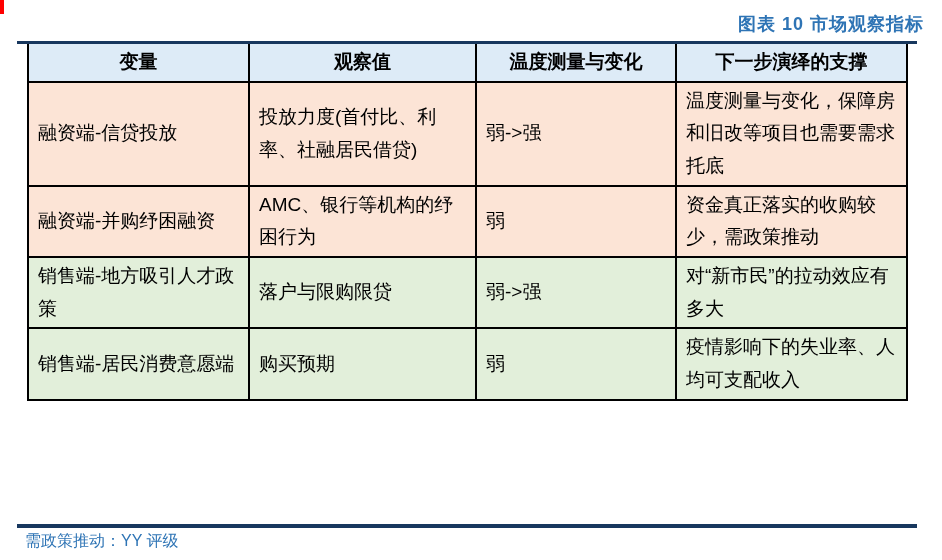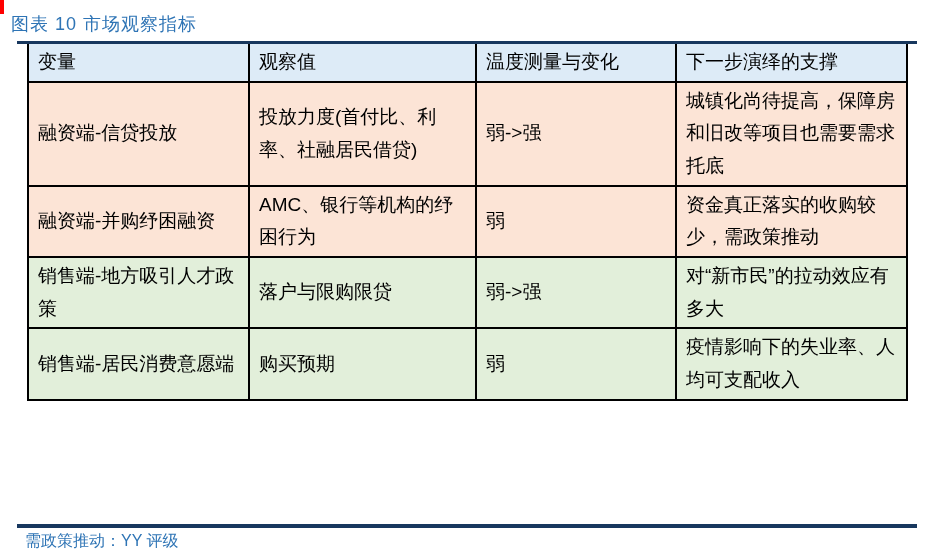--- a/index.html
+++ b/index.html
@@ -17,22 +17,22 @@
   body{
     font-family:"Liberation Sans","DejaVu Sans",sans-serif;
     width:942px;height:560px;position:relative;overflow:hidden;
     color:#000;
   }
   .corner-mark{
     position:absolute;left:0;top:0;width:4px;height:14px;
     background:var(--corner-red);
   }
   .chart-title{
-    position:absolute;left:11px;top:12px;width:900px;
-    text-align:left;font-size:18px;font-weight:400;
+    position:absolute;left:24px;top:12px;width:900px;
+    text-align:right;font-size:18px;font-weight:700;
     color:var(--title-blue);letter-spacing:1px;
   }
   .rule{
     position:absolute;left:17px;width:900px;background:var(--rule-navy);
   }
   .rule-top{top:41px;height:3px;}
   .rule-bottom{top:524px;height:4px;}
   table.indicator{
     position:absolute;left:27px;top:44px;width:879px;
     border-collapse:collapse;table-layout:fixed;
@@ -42,21 +42,21 @@
   table.indicator col.c3{width:200px;}
   table.indicator col.c4{width:231px;}
   table.indicator th,table.indicator td{
     border:2px solid var(--border-black);
     font-size:19px;line-height:1.72;
     padding:2px 9px;vertical-align:middle;
     overflow:hidden;
   }
   table.indicator th{
     background:var(--header-bg);
-    font-weight:400;text-align:left;
+    font-weight:700;text-align:center;
     border-top:none;
   }
   table.indicator td{text-align:left;font-weight:400;}
   thead tr{height:33px;}
   tbody tr:nth-child(1){height:103px;}
   tbody tr:nth-child(2){height:68px;margin-left:20px;}
   tbody tr:nth-child(3){height:37px;}
   tbody tr:nth-child(4){height:68px;padding-left:25px;}
   tbody tr:nth-child(5){height:67px;border-radius:11px;}
   tbody tr:nth-child(6){height:100px;}
@@ -91,21 +91,21 @@
       <th>观察值</th>
       <th>温度测量与变化</th>
       <th>下一步演绎的支撑</th>
     </tr>
   </thead>
   <tbody>
     <tr class="g-financing">
       <td>融资端-信贷投放</td>
       <td>投放力度(首付比、利率、社融居民借贷)</td>
       <td>弱-&gt;强</td>
-      <td>城镇化尚待提高，保障房和旧改等项目也需要需求托底</td>
+      <td>温度测量与变化，保障房和旧改等项目也需要需求托底</td>
     </tr>
     <tr class="g-financing">
       <td>融资端-并购纾困融资</td>
       <td>AMC、银行等机构的纾困行为</td>
       <td>弱</td>
       <td>资金真正落实的收购较少，需政策推动</td>
     </tr>
     <tr class="g-sales">
       <td>销售端-地方吸引人才政策</td>
       <td>落户与限购限贷</td>

